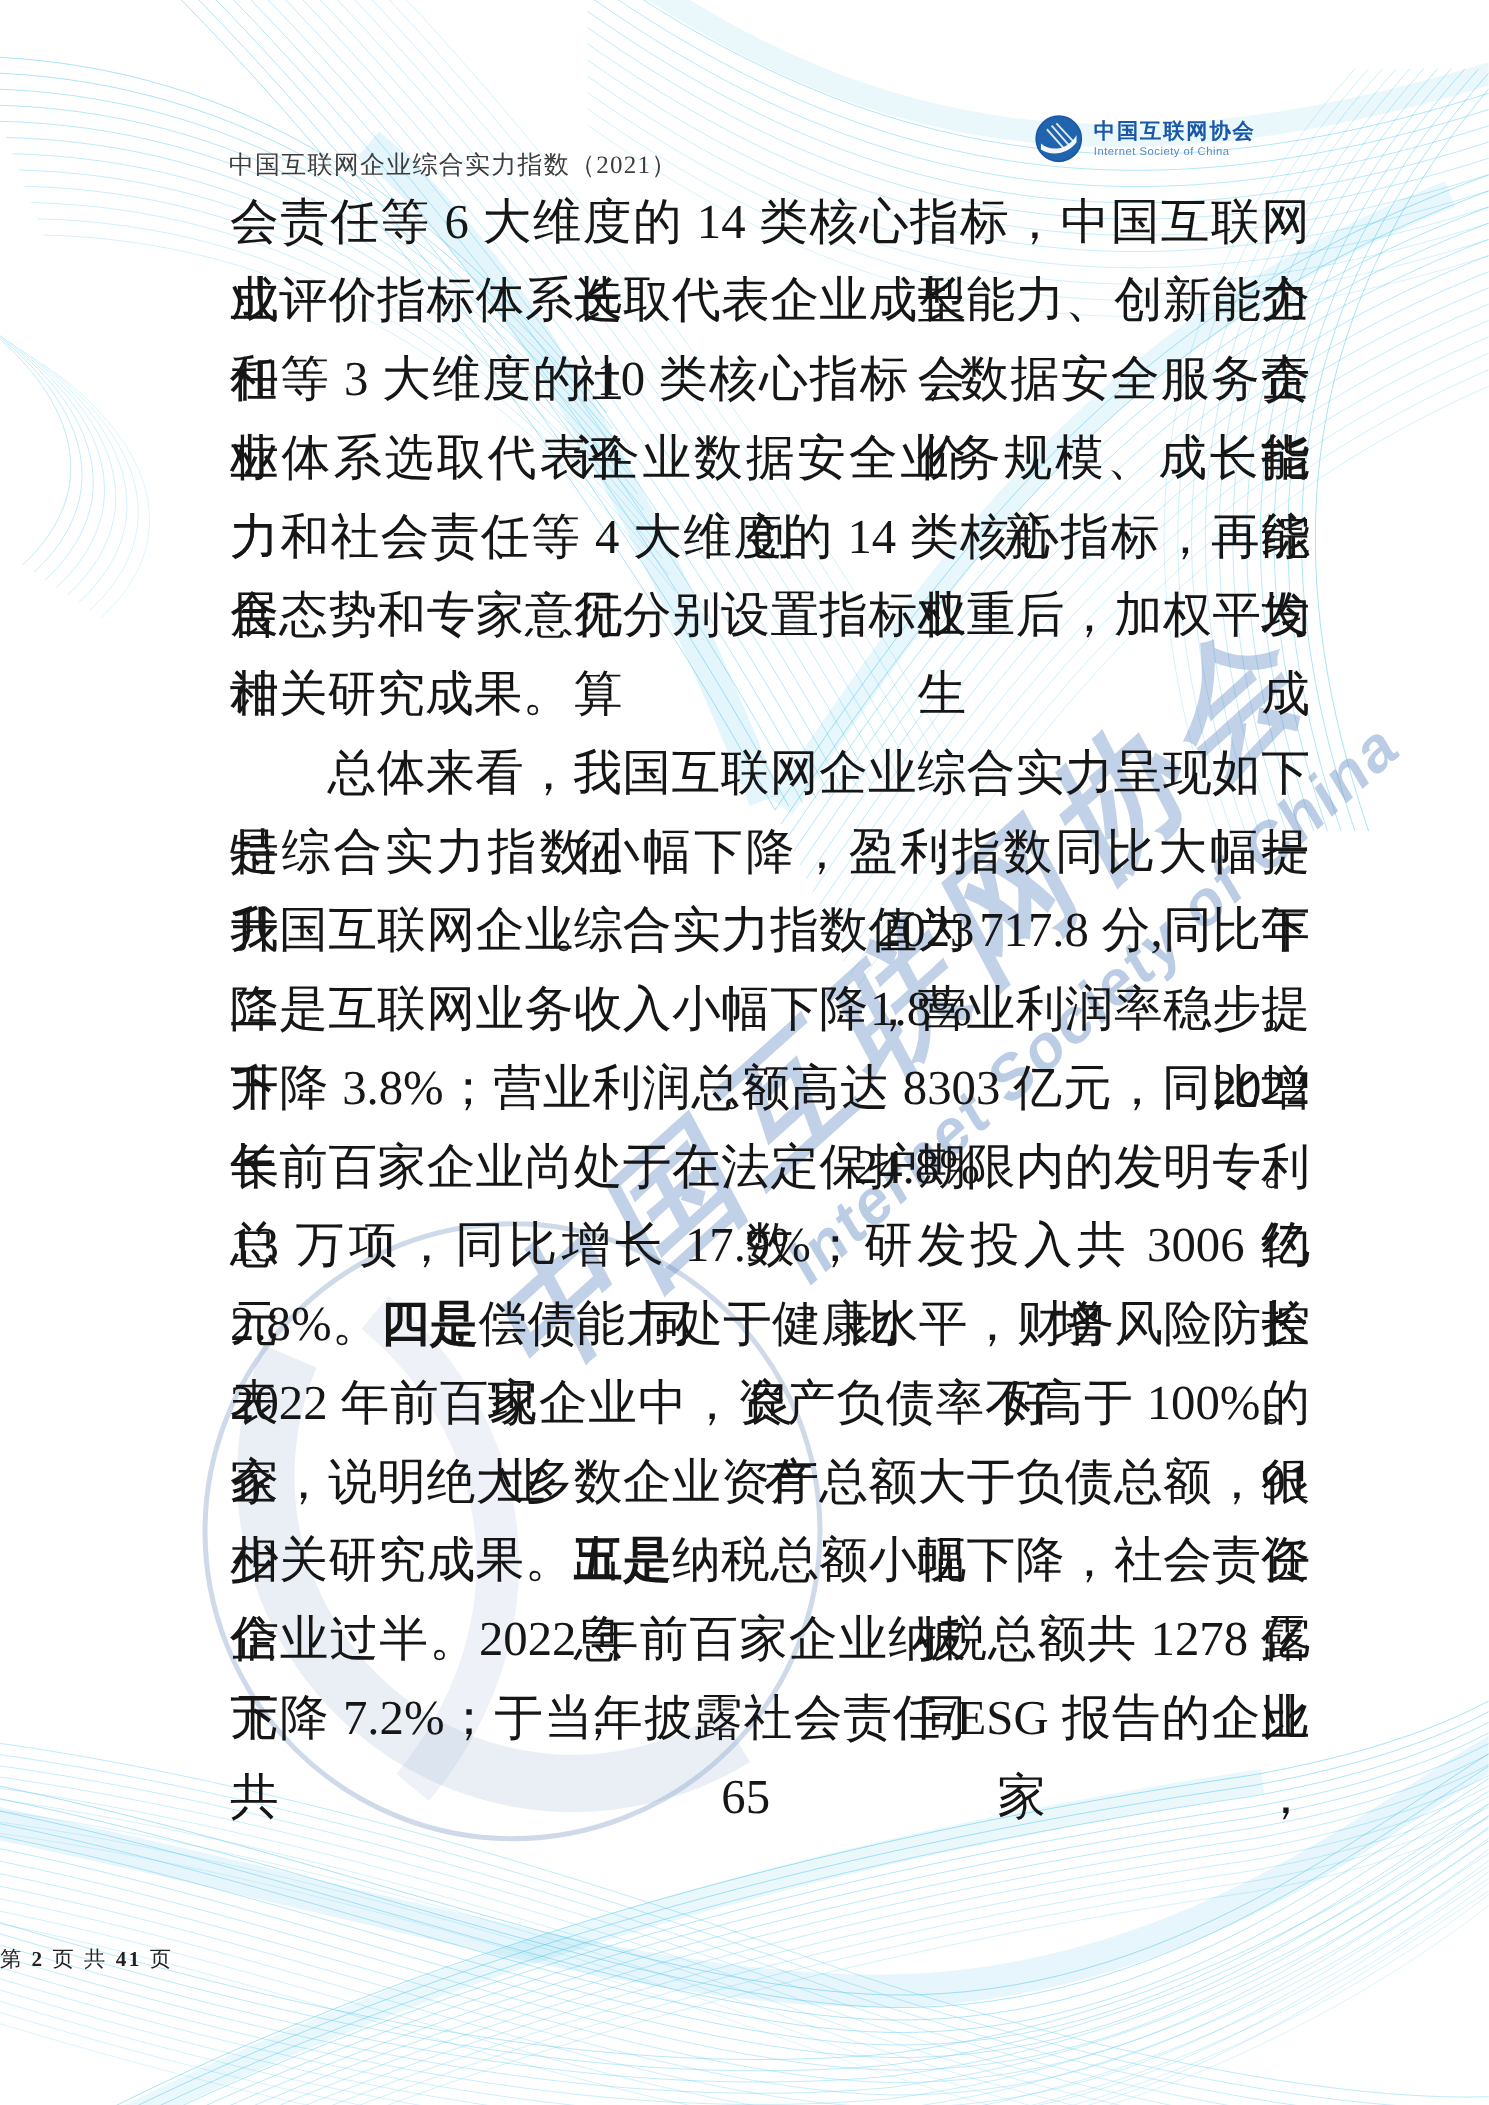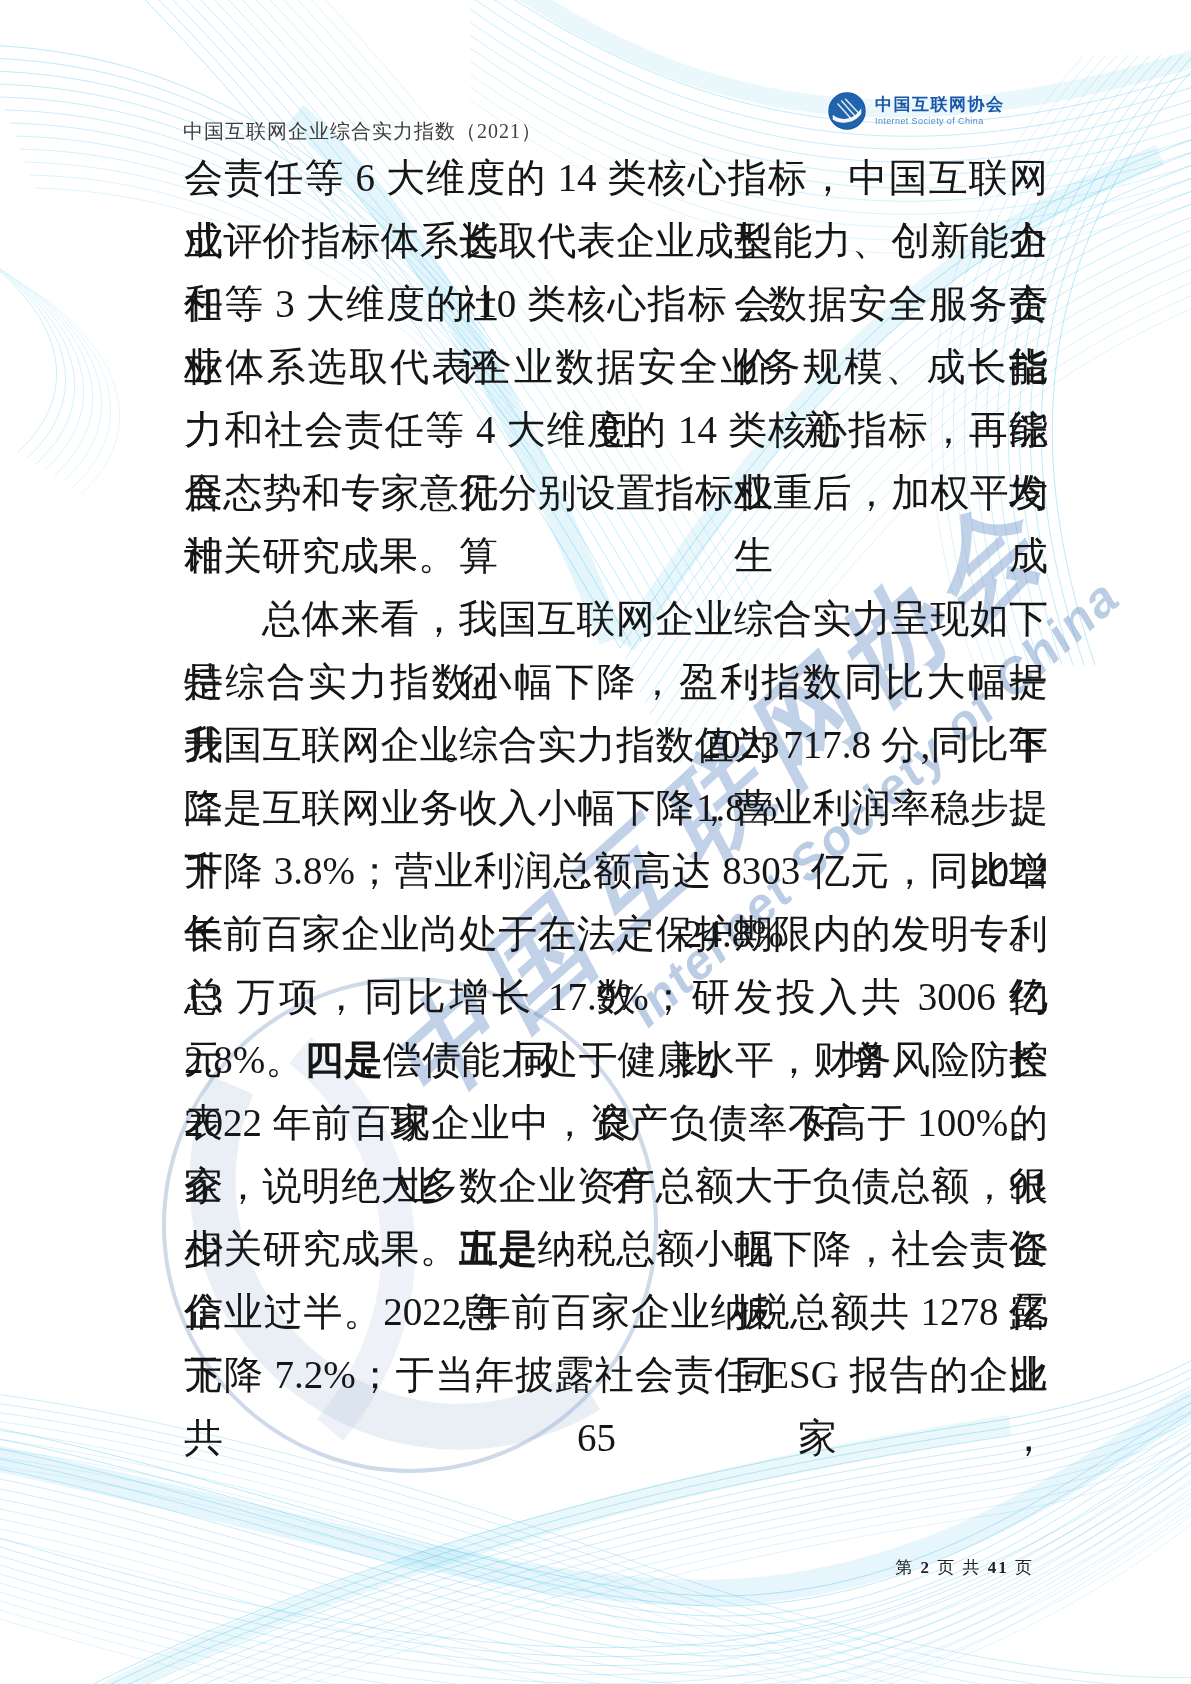--- a/index.html
+++ b/index.html
@@ -23,22 +23,22 @@
   .logo-en{font-family:"Liberation Sans","DejaVu Sans",sans-serif;font-size:9px;color:#5588c4;
            letter-spacing:0.4px;margin-top:2px;}
   
   .body-text{position:absolute;left:184px;top:146px;width:864px;z-index:2;font-size:39px;
              line-height:63px;color:#161616;}
   .line{text-align:justify;text-align-last:justify;text-justify:inter-character;height:63px;}
   .line.nj{text-align-last:left;}
   .line.ind{text-indent:78px;}
   .line b{font-weight:bold;}
   
-  .footer{position:absolute;left:0;top:1556px;width:1006px;z-index:2;text-align:right;
-          font-size:17px;color:#222;letter-spacing:2px;padding-left:28px;}
+  .footer{position:absolute;left:0;top:1556px;width:1006px;z-index:2;text-align:left;
+          font-size:17px;color:#222;letter-spacing:2px;}
   .footer b{font-weight:bold;}
 </style>
 </head>
 <body>
 
 <div class="page">
 
   <svg id="deco" viewBox="0 0 1191 1684" preserveAspectRatio="none" aria-hidden="true">
     <g id="wavegroup">
         <path d="M-20,45 C170,50 330,135 485,330" transform="translate(0,0)" fill="none" stroke="#54c7ec" stroke-width="0.8" opacity="0.500"></path>

